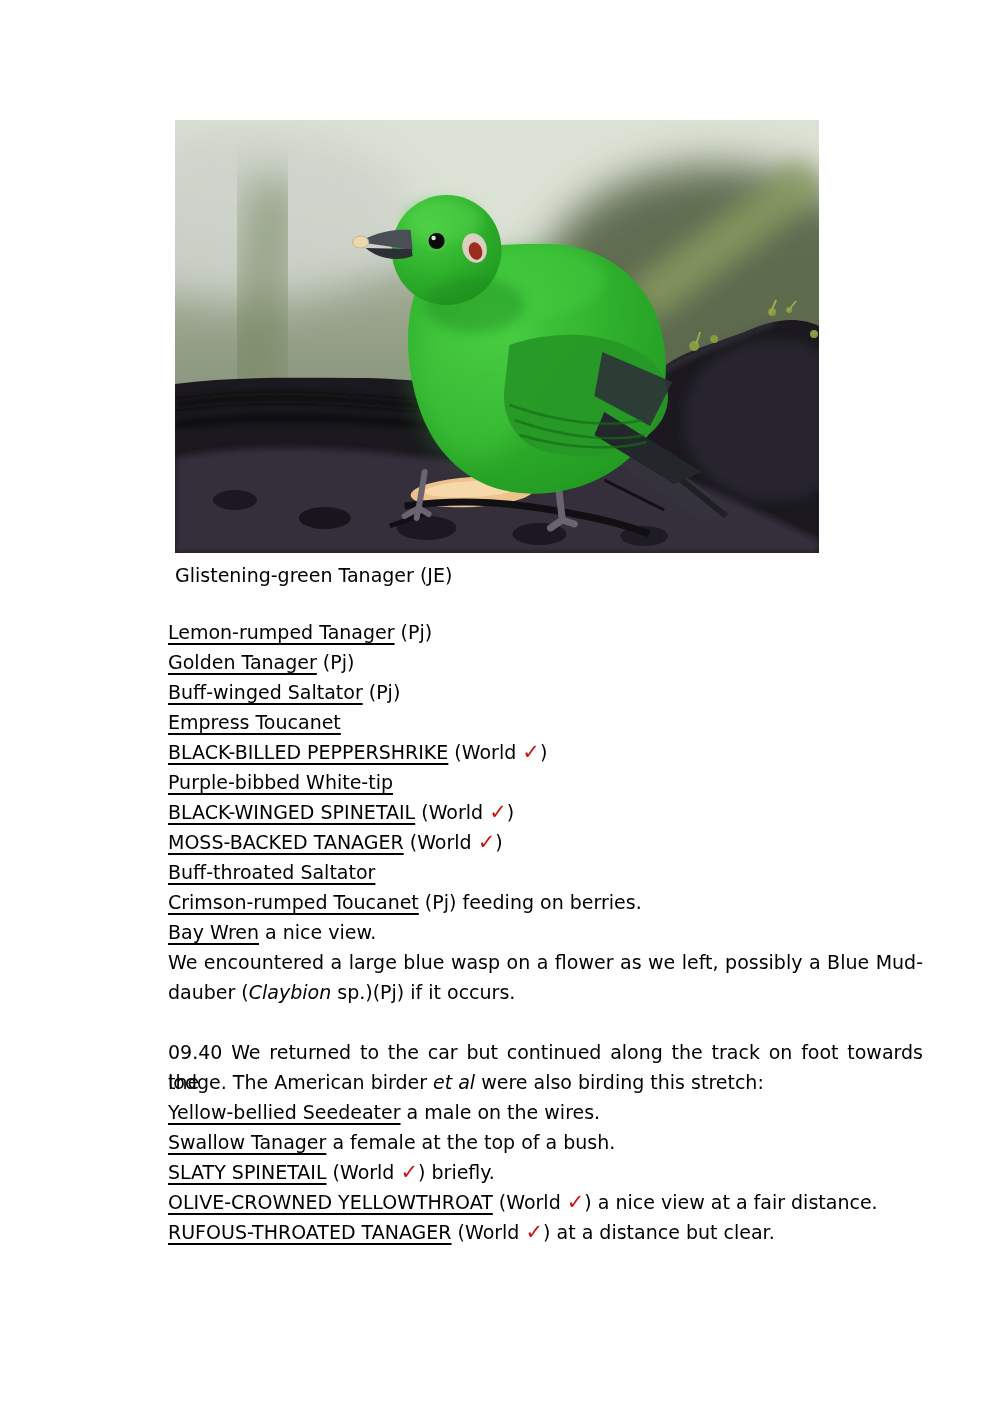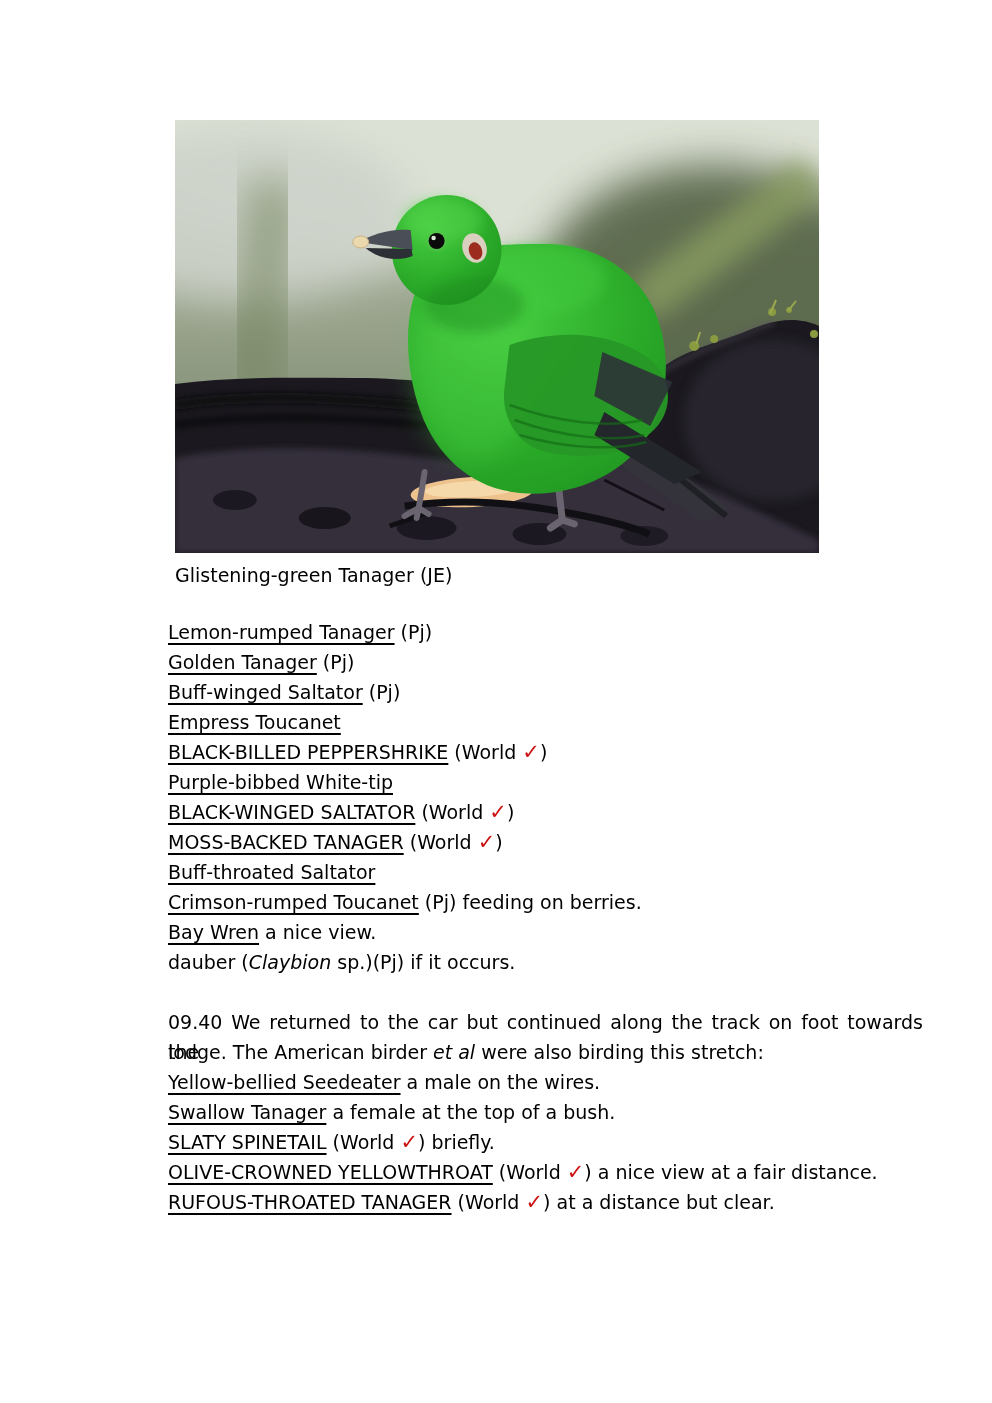--- a/index.html
+++ b/index.html
@@ -141,25 +141,26 @@
 
 <div class="caption">Glistening-green Tanager (JE)</div>
 
 <div class="report">
     <div class="line"><span class="u">Lemon-rumped Tanager</span><span> (Pj)</span></div>
     <div class="line"><span class="u">Golden Tanager</span><span> (Pj)</span></div>
     <div class="line"><span class="u">Buff-winged Saltator</span><span> (Pj)</span></div>
     <div class="line"><span class="u">Empress Toucanet</span></div>
     <div class="line"><span class="u">BLACK-BILLED PEPPERSHRIKE</span><span> (World </span><span class="check">✓</span><span>)</span></div>
     <div class="line"><span class="u">Purple-bibbed White-tip</span></div>
-    <div class="line"><span class="u">BLACK-WINGED SALTATOR</span><span> (World </span><span class="check">✓</span><span>)</span></div>
+    <div class="line"><span class="u">BLACK-WINGED SPINETAIL</span><span> (World </span><span class="check">✓</span><span>)</span></div>
     <div class="line"><span class="u">MOSS-BACKED TANAGER</span><span> (World </span><span class="check">✓</span><span>)</span></div>
     <div class="line"><span class="u">Buff-throated Saltator</span></div>
     <div class="line"><span class="u">Crimson-rumped Toucanet</span><span> (Pj) feeding on berries.</span></div>
     <div class="line"><span class="u">Bay Wren</span><span> a nice view.</span></div>
+    <div class="line justify"><span>We encountered a large blue wasp on a flower as we left, possibly a Blue Mud-</span></div>
     <div class="line"><span>dauber (</span><span class="i">Claybion</span><span> sp.)(Pj) if it occurs.</span></div>
     <div class="line blank"></div>
     <div class="line justify"><span>09.40 We returned to the car but continued along the track on foot towards the</span></div>
     <div class="line"><span>lodge. The American birder </span><span class="i">et al</span><span> were also birding this stretch:</span></div>
     <div class="line"><span class="u">Yellow-bellied Seedeater</span><span> a male on the wires.</span></div>
     <div class="line"><span class="u">Swallow Tanager</span><span> a female at the top of a bush.</span></div>
     <div class="line"><span class="u">SLATY SPINETAIL</span><span> (World </span><span class="check">✓</span><span>) briefly.</span></div>
     <div class="line"><span class="u">OLIVE-CROWNED YELLOWTHROAT</span><span> (World </span><span class="check">✓</span><span>) a nice view at a fair distance.</span></div>
     <div class="line"><span class="u">RUFOUS-THROATED TANAGER</span><span> (World </span><span class="check">✓</span><span>) at a distance but clear.</span></div>
   </div>

